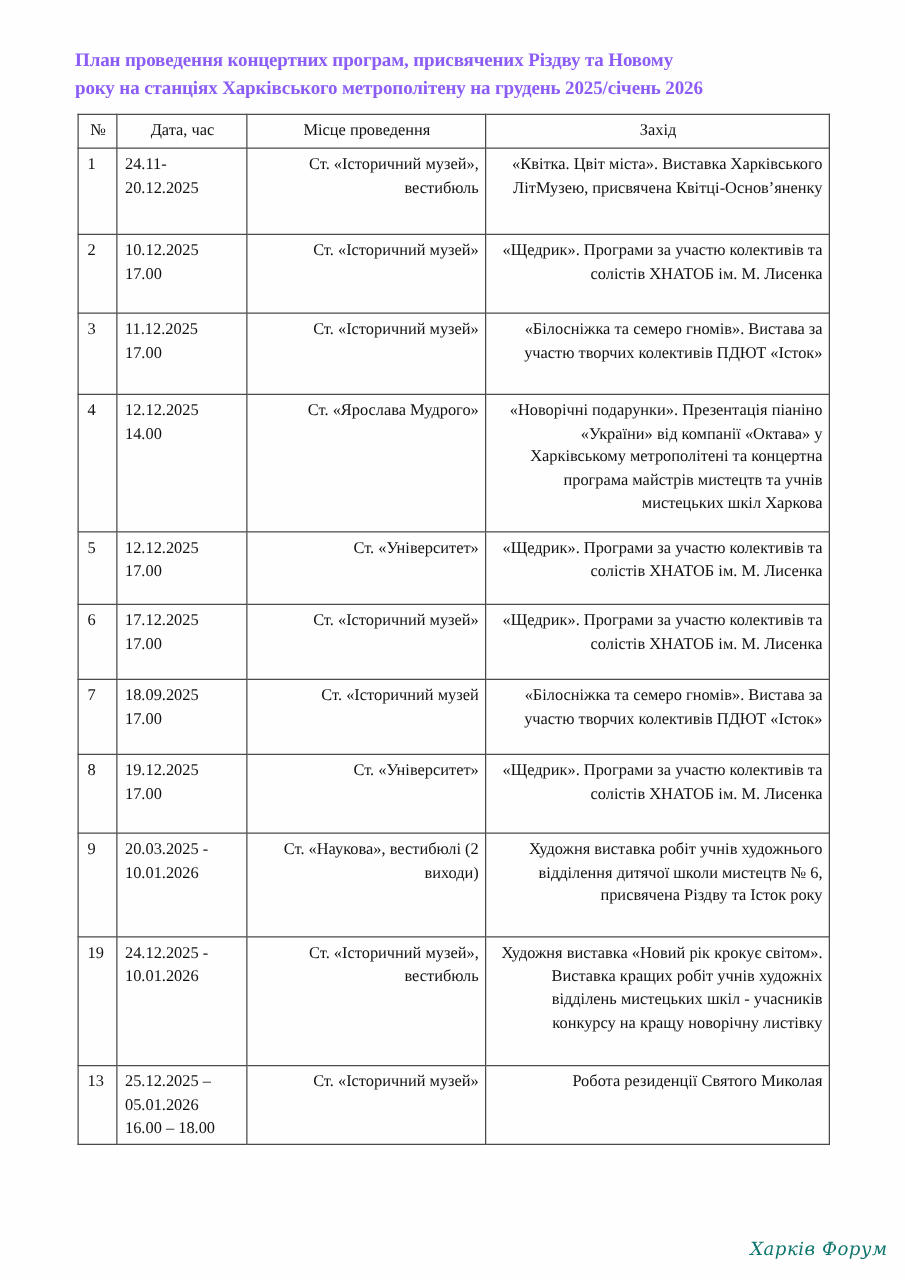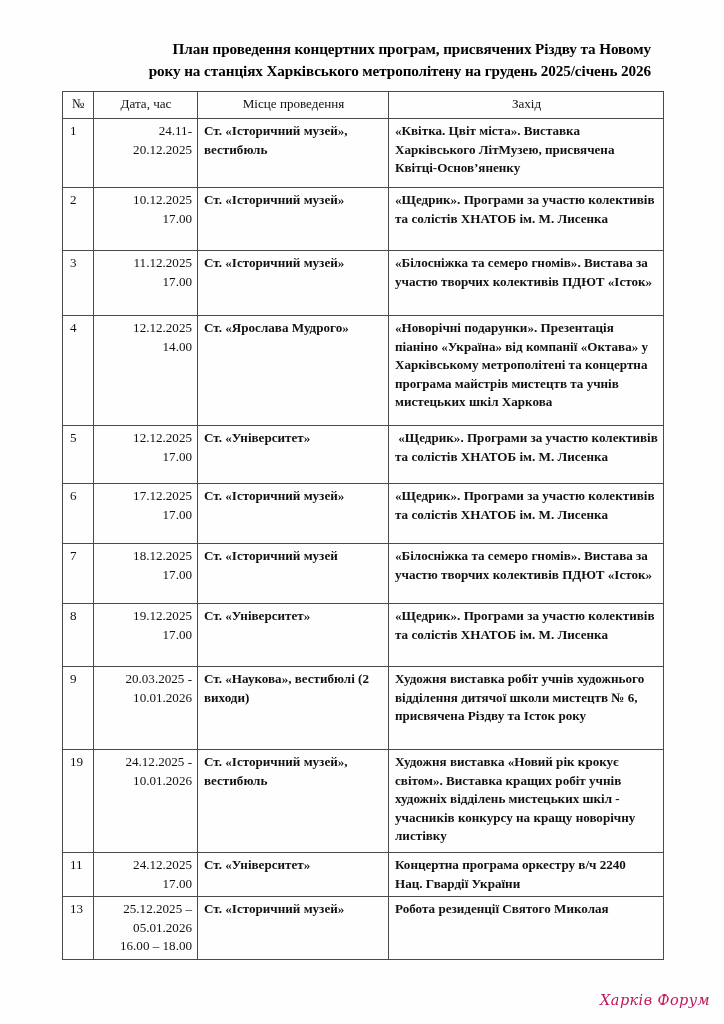--- a/index.html
+++ b/index.html
@@ -18,29 +18,29 @@
   }
 
   .page {
     position: absolute;
     inset: 0;
     background: #fefefe;
   }
 
   .doc-title {
     position: absolute;
-    left: 50px;
+    left: 60px;
     top: 38px;
     width: 601px;
-    text-align: right;
+    text-align: left;
     font-weight: bold;
     font-size: 15.2px;
     line-height: 21.5px;
     letter-spacing: -0.1px;
-    color: #000000;
+    color: #8b5cf6;
   }
   .doc-title .line2 {
     display: block;
   }
 
   .schedule-table {
     position: absolute;
     left: 62px;
     top: 91px;
     width: 601px;
@@ -70,41 +70,40 @@
     padding-bottom: 3px;
     height: 20px;
     font-size: 13.1px;
   }
 
   td.cell-num {
     text-align: left;
     padding-left: 7px;
   }
   td.cell-date {
-    text-align: right;
+    text-align: left;
     white-space: pre-line;
   }
   td.cell-place,
   td.cell-event {
-    text-align: left;
-    font-weight: bold;
+    text-align: right;
   }
   td.cell-event {
     white-space: pre-wrap;
   }
 
   .watermark {
     position: absolute;
     right: 14px;
     bottom: 16px;
     font-family: "DejaVu Serif", "Liberation Serif", serif;
     font-size: 14.5px;
     font-style: italic;
     letter-spacing: 0.4px;
-    color: #be185d;
+    color: #0f766e;
     user-select: none;
     white-space: nowrap;
   }
 </style>
 </head>
 <body>
 
 <div class="page">
 
   <div class="doc-title">
@@ -147,39 +146,39 @@
           <td class="cell-date">11.12.2025
 17.00</td>
           <td class="cell-place">Ст. «Історичний музей»</td>
           <td class="cell-event">«Білосніжка та семеро гномів». Вистава за участю творчих колективів ПДЮТ «Істок»</td>
         </tr>
         <tr style="height: 110px;">
           <td class="cell-num">4</td>
           <td class="cell-date">12.12.2025
 14.00</td>
           <td class="cell-place">Ст. «Ярослава Мудрого»</td>
-          <td class="cell-event">«Новорічні подарунки». Презентація піаніно «Україна» від компанії «Октава» у Харківському метрополітені та концертна програма майстрів мистецтв та учнів мистецьких шкіл Харкова</td>
+          <td class="cell-event">«Новорічні подарунки». Презентація піаніно «України» від компанії «Октава» у Харківському метрополітені та концертна програма майстрів мистецтв та учнів мистецьких шкіл Харкова</td>
         </tr>
         <tr style="height: 58px;">
           <td class="cell-num">5</td>
           <td class="cell-date">12.12.2025
 17.00</td>
           <td class="cell-place">Ст. «Університет»</td>
           <td class="cell-event"> «Щедрик». Програми за участю колективів та солістів ХНАТОБ ім. М. Лисенка</td>
         </tr>
         <tr style="height: 60px;">
           <td class="cell-num">6</td>
           <td class="cell-date">17.12.2025
 17.00</td>
           <td class="cell-place">Ст. «Історичний музей»</td>
           <td class="cell-event">«Щедрик». Програми за участю колективів та солістів ХНАТОБ ім. М. Лисенка</td>
         </tr>
         <tr style="height: 60px;">
           <td class="cell-num">7</td>
-          <td class="cell-date">18.12.2025
+          <td class="cell-date">18.09.2025
 17.00</td>
           <td class="cell-place">Ст. «Історичний музей</td>
           <td class="cell-event">«Білосніжка та семеро гномів». Вистава за участю творчих колективів ПДЮТ «Істок»</td>
         </tr>
         <tr style="height: 63px;">
           <td class="cell-num">8</td>
           <td class="cell-date">19.12.2025
 17.00</td>
           <td class="cell-place">Ст. «Університет»</td>
           <td class="cell-event">«Щедрик». Програми за участю колективів та солістів ХНАТОБ ім. М. Лисенка</td>
@@ -191,27 +190,20 @@
           <td class="cell-place">Ст. «Наукова», вестибюлі (2 виходи)</td>
           <td class="cell-event">Художня виставка робіт учнів художнього відділення дитячої школи мистецтв № 6, присвячена Різдву та Істок року</td>
         </tr>
         <tr style="height: 103px;">
           <td class="cell-num">19</td>
           <td class="cell-date">24.12.2025 -
 10.01.2026</td>
           <td class="cell-place">Ст. «Історичний музей», вестибюль</td>
           <td class="cell-event">Художня виставка «Новий рік крокує світом». Виставка кращих робіт учнів художніх відділень мистецьких шкіл - учасників конкурсу на кращу новорічну листівку</td>
         </tr>
-        <tr style="height: 39px;">
-          <td class="cell-num">11</td>
-          <td class="cell-date">24.12.2025
-17.00</td>
-          <td class="cell-place">Ст. «Університет»</td>
-          <td class="cell-event">Концертна програма оркестру в/ч 2240  Нац. Гвардії України</td>
-        </tr>
         <tr style="height: 62px;">
           <td class="cell-num">13</td>
           <td class="cell-date">25.12.2025 –
 05.01.2026
 16.00 – 18.00</td>
           <td class="cell-place">Ст. «Історичний музей»</td>
           <td class="cell-event">Робота резиденції Святого Миколая</td>
         </tr>
       </tbody>
   </table>

